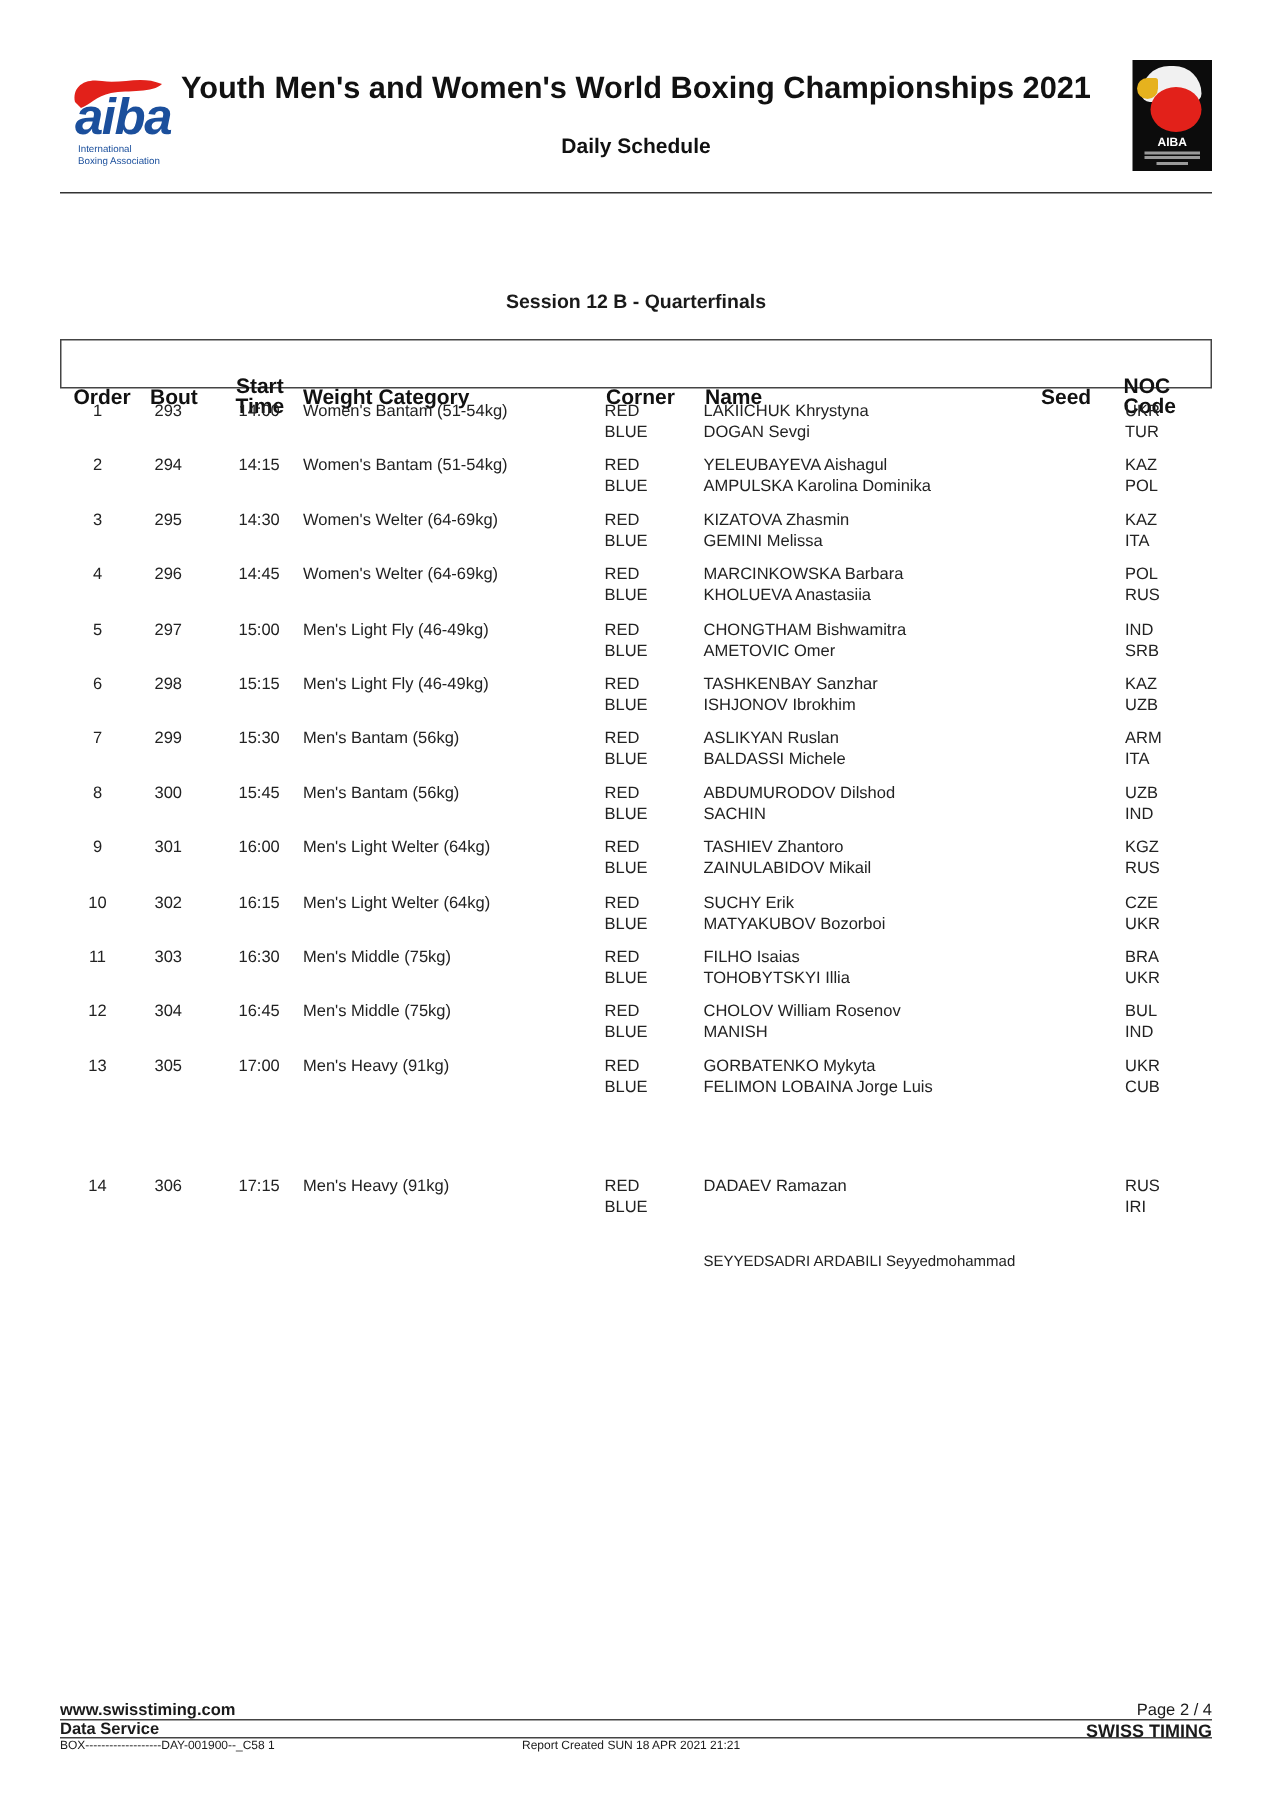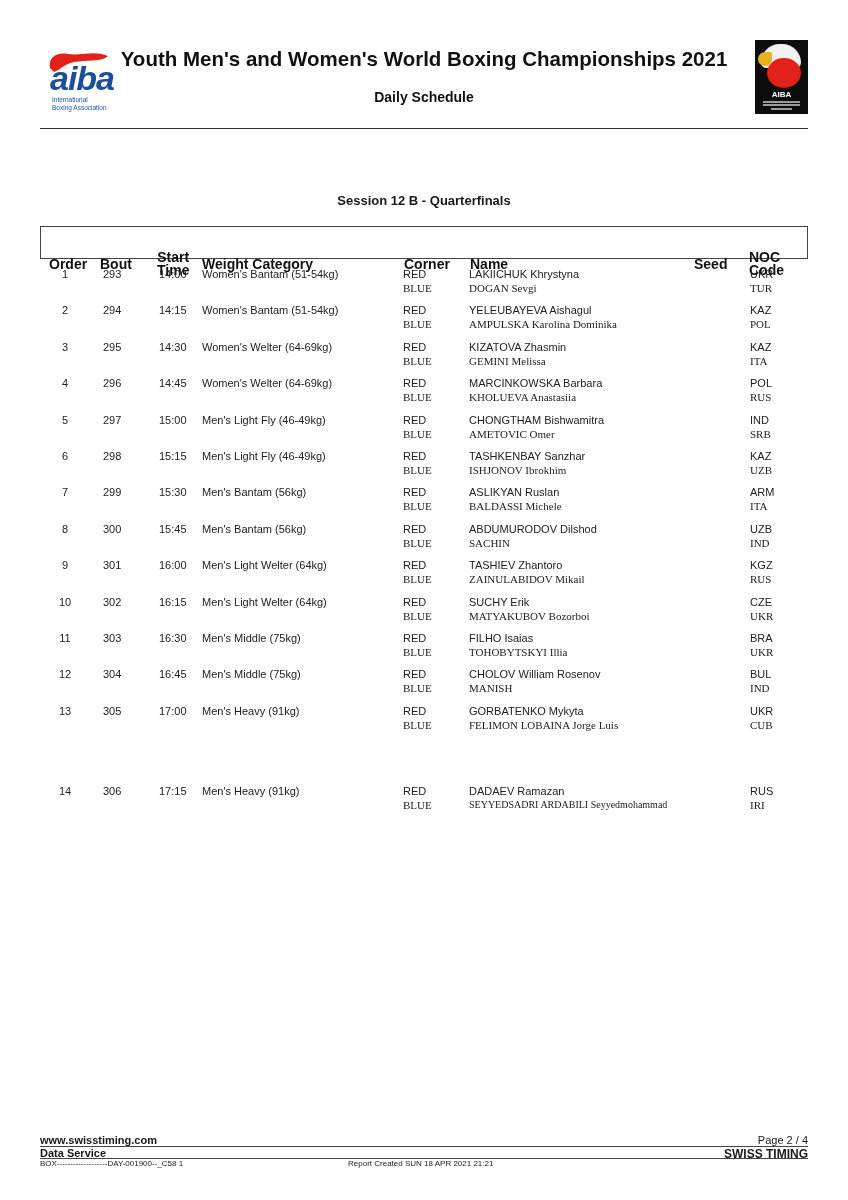--- a/index.html
+++ b/index.html
@@ -43,22 +43,22 @@
   .row { position:absolute; left:40px; width:768px; height:30px; font-size:11px; color:#222; }
   .cell { position:absolute; line-height:14px; }
   .c-order { left:0; width:50px; text-align:center; top:0; }
   .c-bout  { left:63px; top:0; }
   .c-time  { left:119px; top:0; }
   .c-cat   { left:162px; top:0; }
   .c-corner{ left:363px; }
   .c-name  { left:429px; }
   .c-noc   { left:710px; }
   .l1 { top:0; }
-  .l2 { top:14px;font-family:Liberation Serif, serif; }
-  .name-small { font-size:10px; }
+  .l2 { top:14px; }
+  .name-small { font-size:10px;margin-top:37px; }
 
   
   .f-url { left:40px; top:1134px; font-size:11px; font-weight:bold; }
   .f-page { right:40px; top:1134px; font-size:11px; }
   .f-rule1 { left:40px; top:1146px; width:768px; border-top:1px solid #444; }
   .f-ds { left:40px; top:1147px; font-size:11px; font-weight:bold; }
   .f-st { right:40px; top:1147px; font-size:12px; font-weight:bold; }
   .f-rule2 { left:40px; top:1158px; width:768px; border-top:1px solid #444; }
   .f-code { left:40px; top:1159px; font-size:8px; }
   .f-created { left:348px; top:1159px; font-size:8px; }

